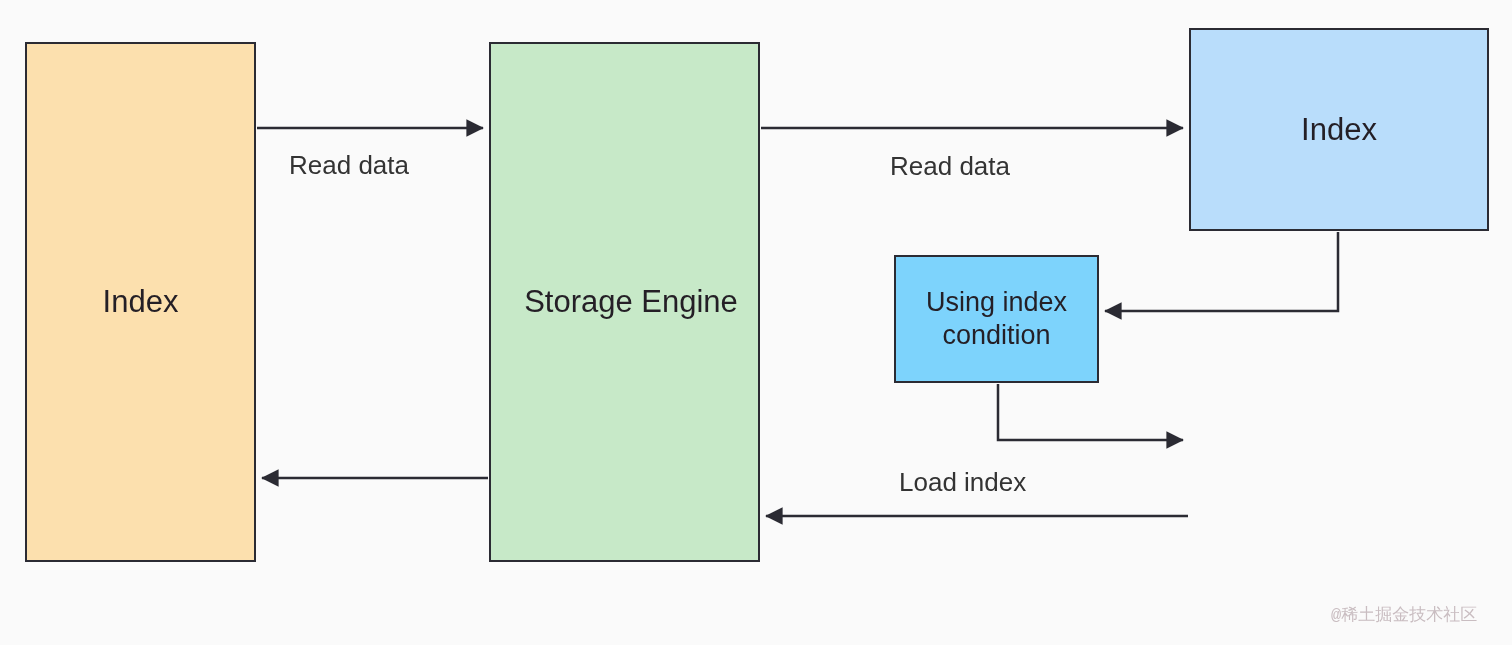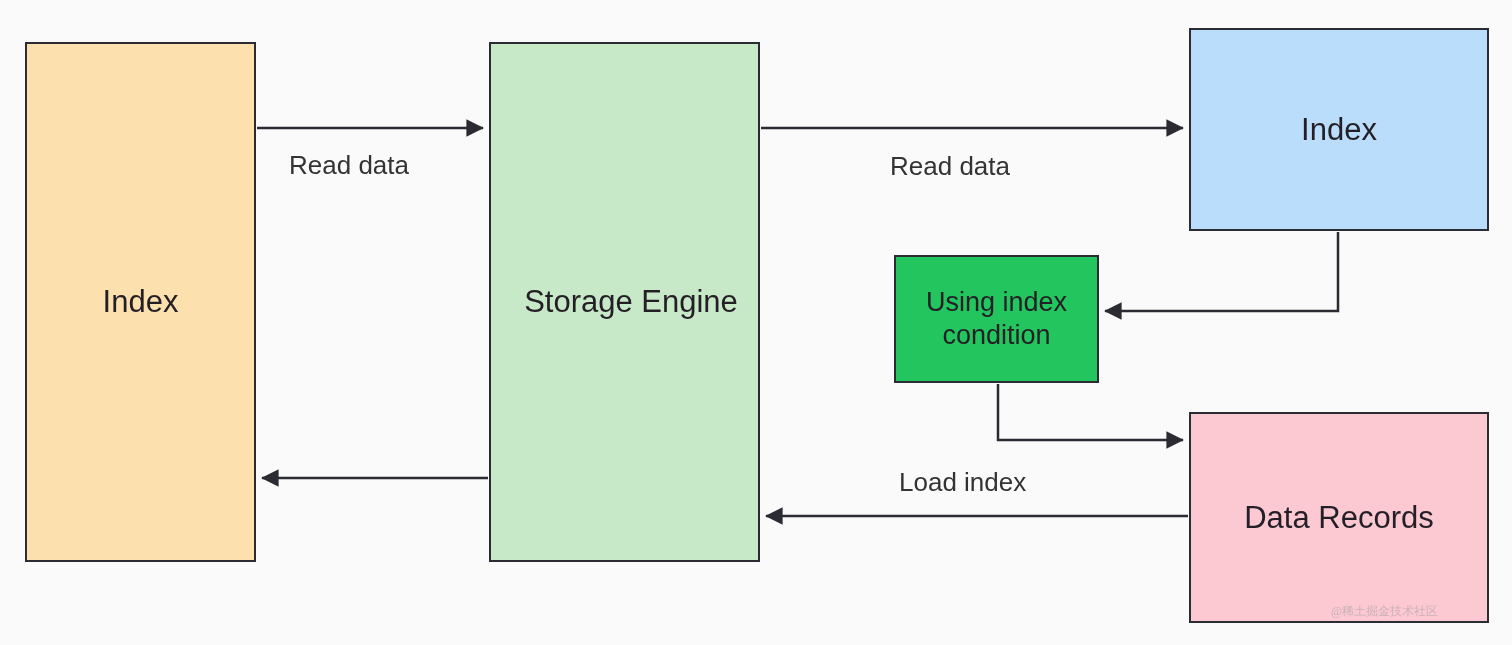--- a/index.html
+++ b/index.html
@@ -57,21 +57,21 @@
     width: 300px;
     height: 203px;
     background: #b9ddfb;
     font-size: 31px;
   }
   #node-using-index-condition {
     left: 894px;
     top: 255px;
     width: 205px;
     height: 128px;
-    background: #22c55e;
+    background: #7dd3fc;
     font-size: 27px;
   }
   #node-data-records {
     left: 1189px;
     top: 412px;
     width: 300px;
     height: 211px;
     background: #fcc9d3;
     font-size: 31px;
   }
@@ -89,25 +89,25 @@
     font-size: 26px;
     white-space: nowrap;
   }
   #edge-label-read-data { left: 289px; top: 150px; }
   #edge-label-read-index { left: 890px; top: 151px; }
   #edge-label-load-data { left: 899px; top: 467px; }
   #watermark {
     position: absolute;
     left: 1331px;
     top: 603px;
-    font-size: 12px;
+    font-size: 17px;
     color: #b9a9ae;
     opacity: 0.75;
     white-space: nowrap;
-    font-family: Liberation Serif, serif;
+    font-family: Liberation Mono, monospace;
   }
 </style>
 </head>
 <body>
 
 <div id="canvas">
 
   <svg class="edge-layer" viewBox="0 0 1512 645" width="1512" height="645">
     <defs>
       <marker id="arrow" viewBox="0 0 10 10" refX="9.5" refY="5" markerWidth="7" markerHeight="7" orient="auto-start-reverse">
@@ -138,23 +138,20 @@
 
   <div class="node" id="node-index">
     <span class="node-label">Index</span>
   </div>
 
   <div class="node" id="node-using-index-condition">
     <span class="node-label">Using index
 condition</span>
   </div>
 
-  <div class="node" id="node-data-records">
-    <span class="node-label">Data Records</span>
-  </div>
 
   <div class="edge-label" id="edge-label-read-data">Read data</div>
 
   <div class="edge-label" id="edge-label-read-index">Read data</div>
 
   <div class="edge-label" id="edge-label-load-data">Load index</div>
 
   <div id="watermark">@稀土掘金技术社区</div>
 
 </div>

